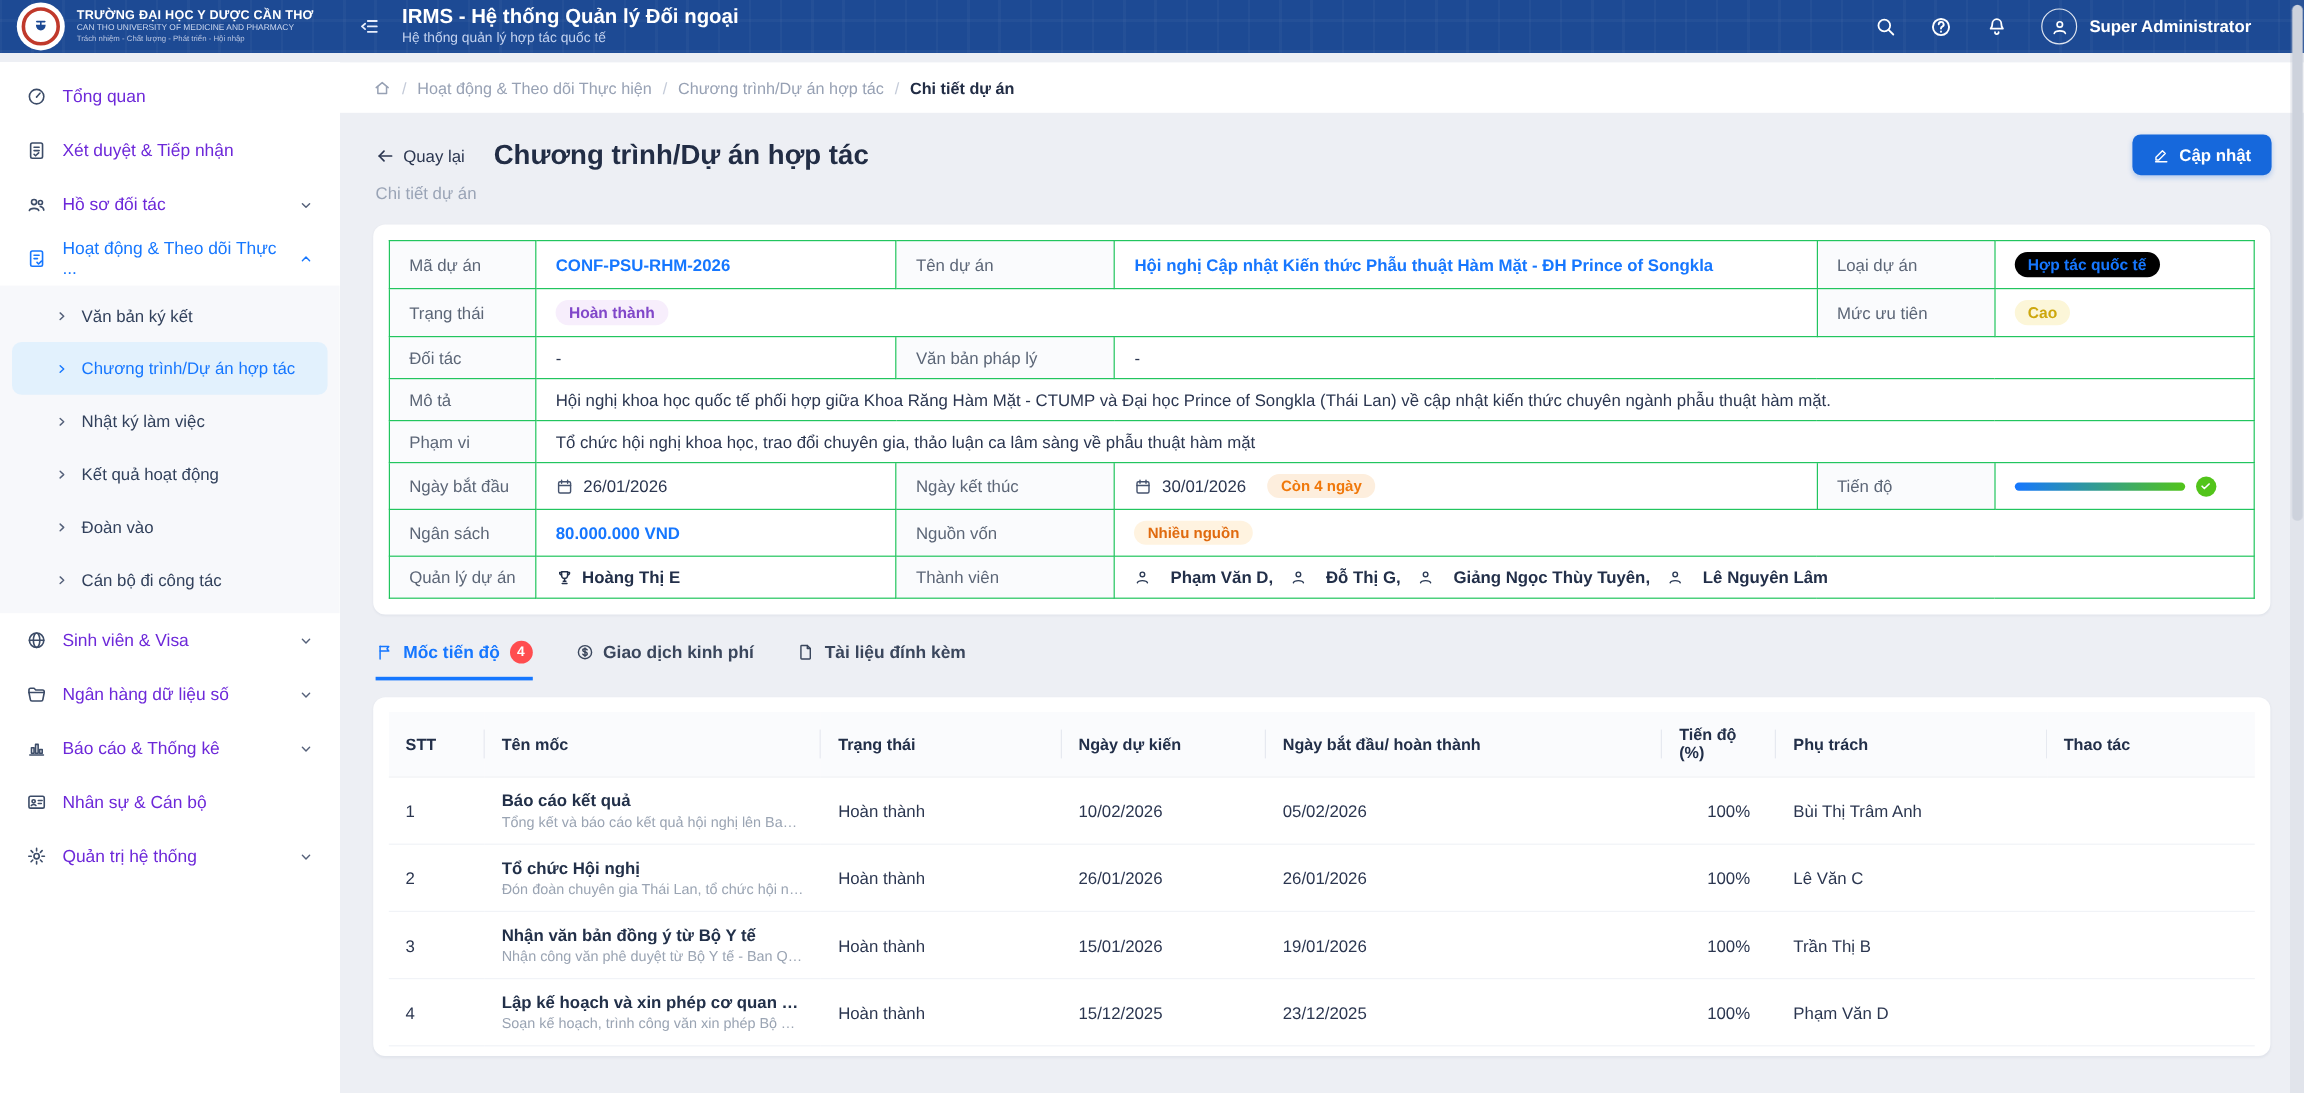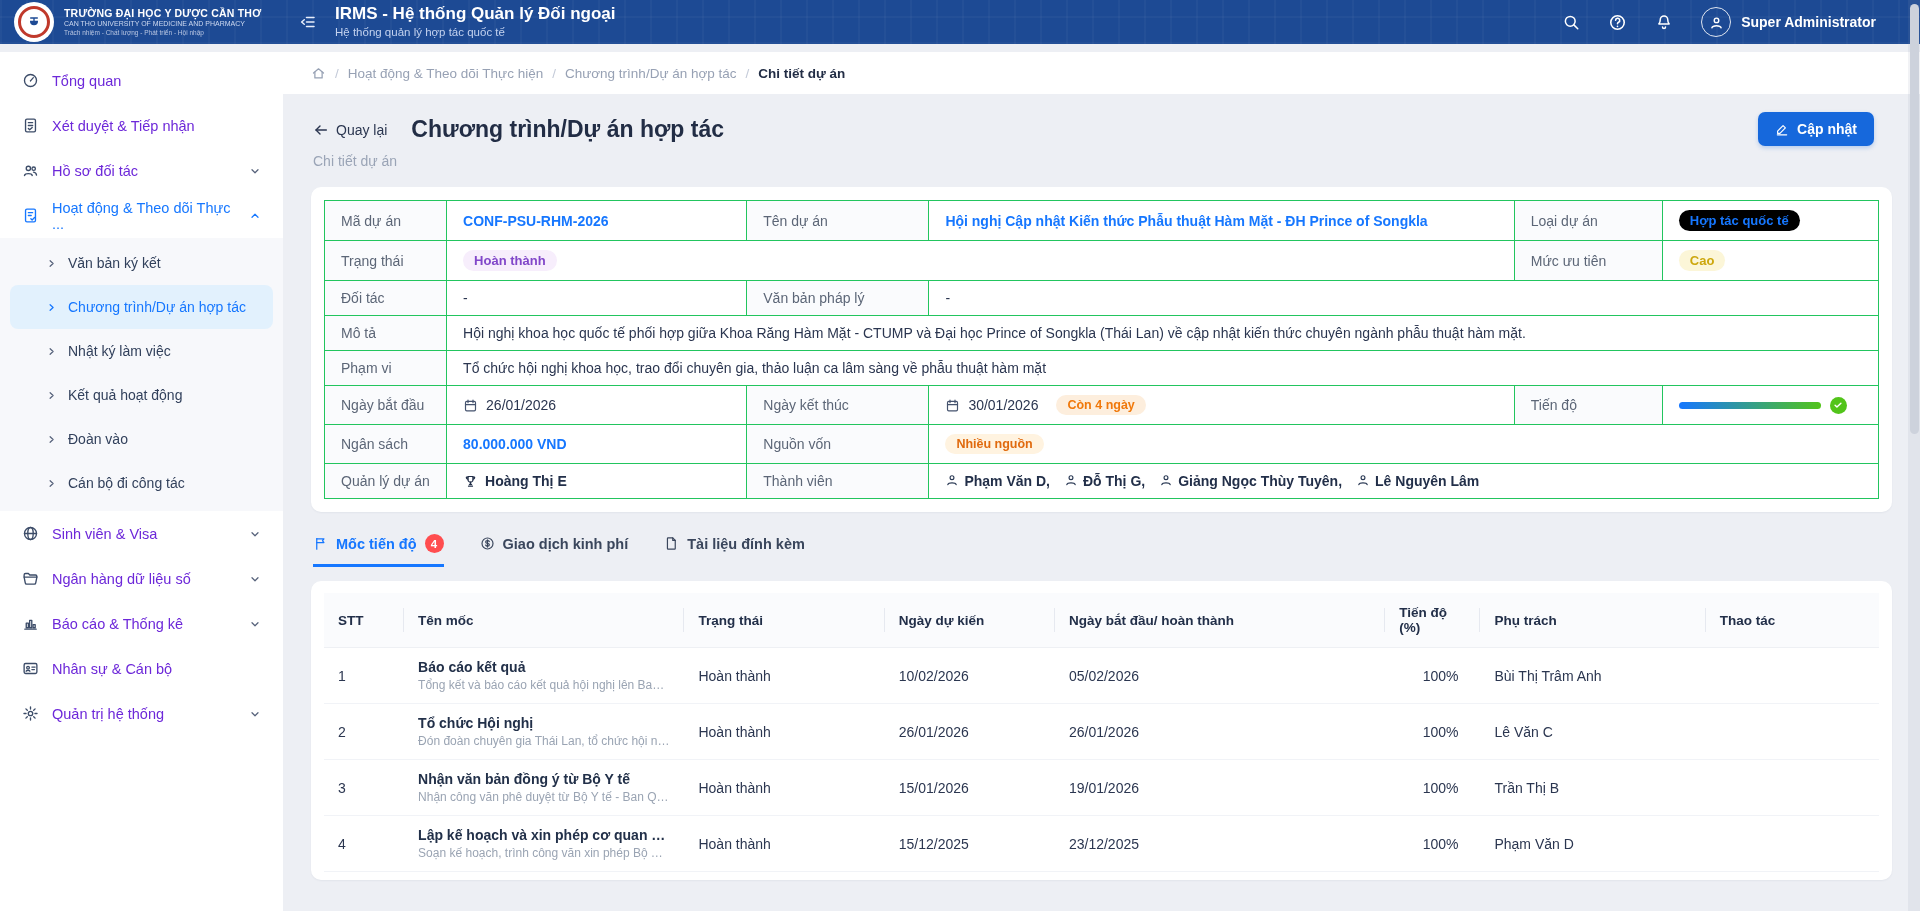--- a/index.html
+++ b/index.html
@@ -56,21 +56,21 @@
   .crumb { cursor:pointer; }
   .crumb-sep { color:#c3cad8; }
   .crumb-current { color:#222d45; font-weight:600; }
   .bc-home { display:flex; color:#97a1b4; cursor:pointer; }
 
   .page-head { padding:22px 30px 6px; position:relative; }
   .ph-row { display:flex; align-items:center; }
   .back-link { display:flex; align-items:center; gap:7px; font-size:14px; color:#2b3650; cursor:pointer; }
   .page-title { font-size:23px; font-weight:700; color:#222d45; margin-left:24px; }
   .page-sub { font-size:14px; color:#9aa4b6; margin-top:10px; }
-  .update-btn { position:absolute; right:46px; top:18px; background:#1668dc; color:#fff; border:none;
+  .update-btn { position:absolute; right:27px; top:18px; background:#1668dc; color:#fff; border:none;
     border-radius:7px; padding:9px 17px; font-size:14px; font-weight:600; display:flex;
     align-items:center; gap:8px; cursor:pointer; font-family:inherit;
     box-shadow:0 2px 4px rgba(22,104,220,.25); }
 
   
   .detail-card { margin:12px 28px 0; background:#fff; border-radius:10px; padding:13px;
     box-shadow:0 1px 2px rgba(20,40,80,.05); }
   table.desc { width:100%; border-collapse:collapse; table-layout:fixed; font-size:14px; }
   .desc td { border:1px solid #22c55e; padding:9px 16px; vertical-align:middle; }
   .desc td.lbl { background:#fafbfd; color:#5c6677; }
@@ -80,21 +80,21 @@
   .pill-blue { background:#000000; color:#1677ff; }
   .pill-purple { background:#f7eefc; color:#8147c9; }
   .pill-gold { background:#fcf6d8; color:#cda70d; }
   .pill-remain { background:#fdeedd; color:#f0780a; margin-left:10px; font-size:12.5px; font-weight:700; }
   .pill-fund { background:#fff3e0; color:#e06a0e; font-weight:700; font-size:12.5px; }
   .date-cell { display:flex; align-items:center; gap:8px; }
   .cal-ico { color:#45536e; display:flex; }
   .budget-val { color:#1677ff; font-weight:700; }
   .manager-cell { display:flex; align-items:center; gap:7px; font-weight:700; color:#222f49; }
   .members-cell { display:flex; align-items:center; gap:14px; flex-wrap:wrap; }
-  .member { display:flex; gap:5px; font-weight:600; color:#222f49; }
+  .member { display:flex; align-items:center; gap:16px; font-weight:600; color:#222f49; }
   .member .p-ico { color:#2b3a55; display:flex; }
   .progress-wrap { display:flex; align-items:center; gap:9px; }
   .pbar { width:142px; height:7px; border-radius:4px; background:linear-gradient(90deg,#1677ff,#52c41a); }
   .pcheck { width:17px; height:17px; border-radius:50%; background:#52c41a; color:#fff;
     display:flex; align-items:center; justify-content:center; flex:none; }
 
   
   .tabs { margin:22px 30px 0; display:flex; gap:36px; }
   .tab { display:flex; align-items:center; gap:8px; padding-bottom:11px; font-size:14.5px;
     font-weight:600; color:#3a465c; cursor:pointer; border-bottom:3px solid transparent; }

